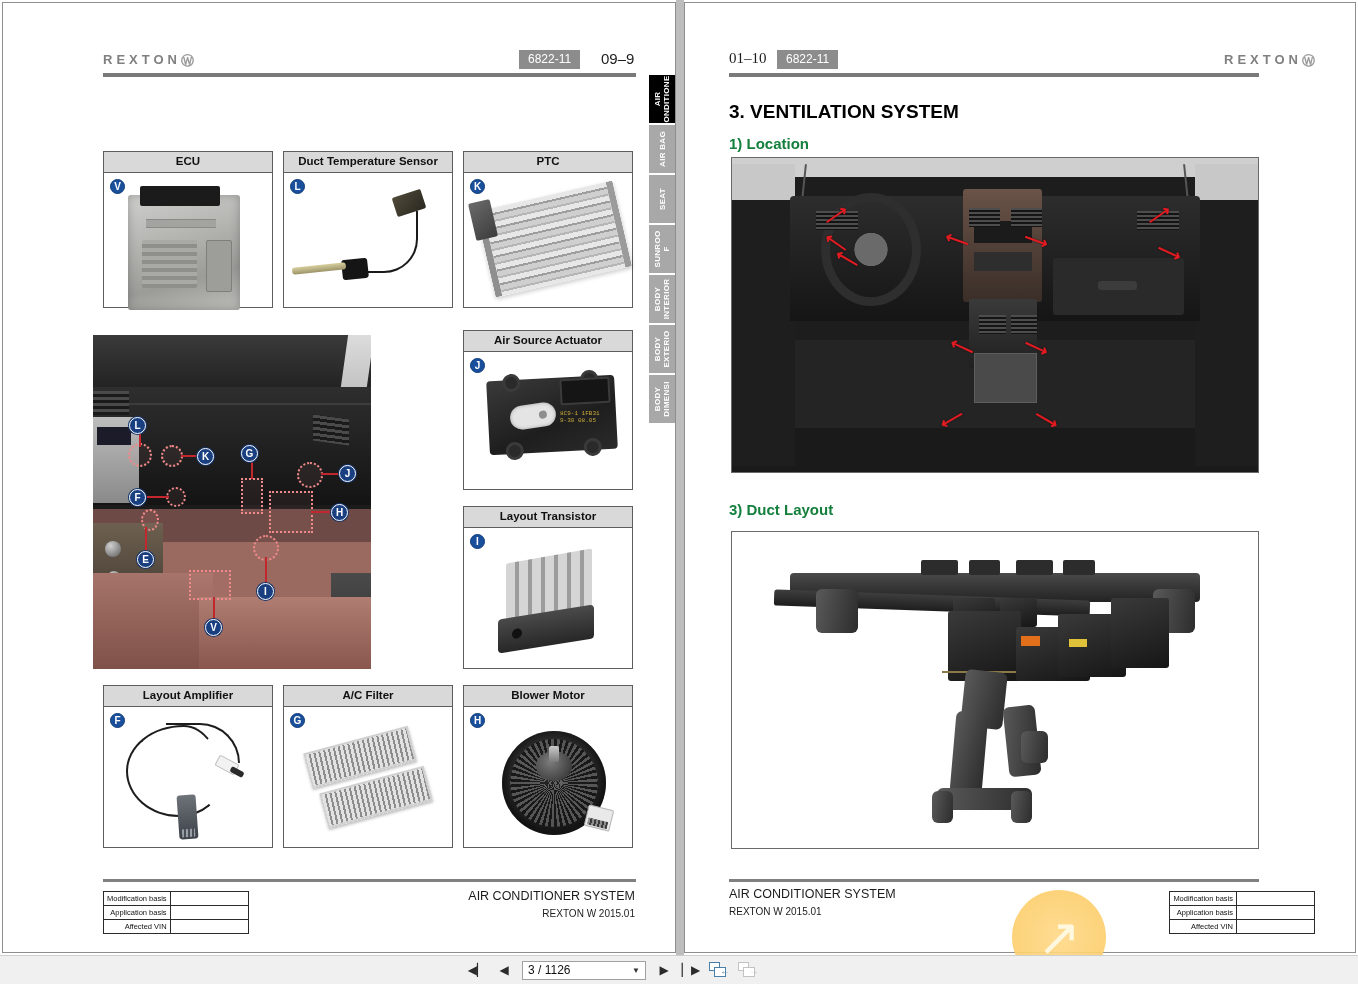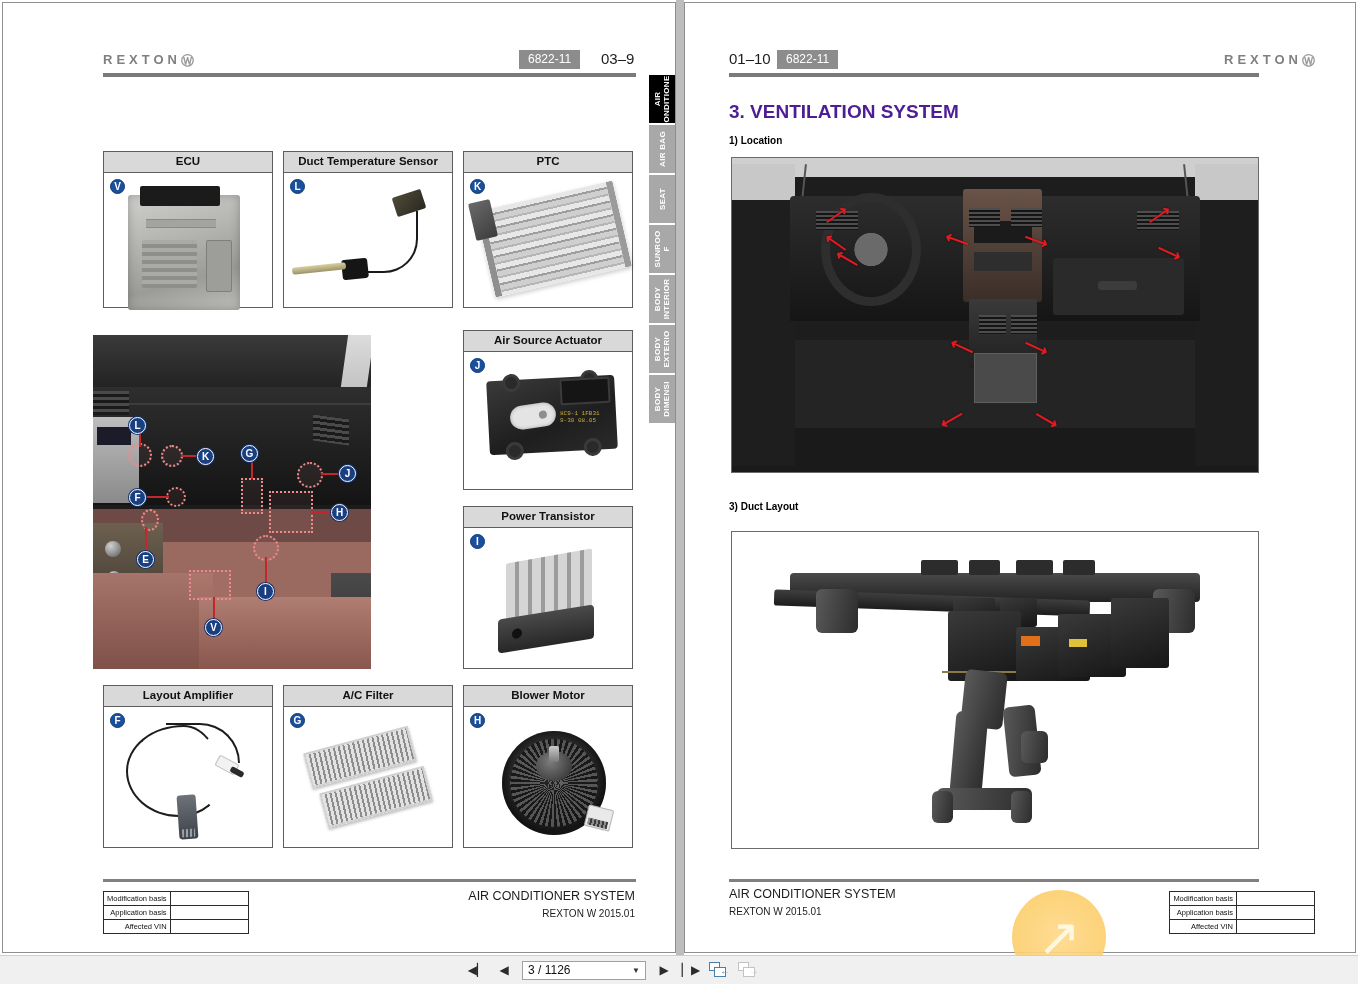--- a/index.html
+++ b/index.html
@@ -354,25 +354,25 @@
   .vin-table td.v { width: 78px; }
   .ftr-sys {
     position:absolute; font-size: 12.5px; color:#1c1c1c; white-space:nowrap;
   }
   .ftr-sub {
     position:absolute; font-size: 10px; color:#1c1c1c; white-space:nowrap;
   }
 
   
   .h1 {
-    position:absolute; font-size: 19px; font-weight: bold; color:#4c1d95;
+    position:absolute; font-size: 19px; font-weight: bold; color:#000000;
     white-space:nowrap;
   }
   .h2 {
-    position:absolute; font-size: 10px; font-weight: bold; color:#000000;
+    position:absolute; font-size: 15px; font-weight: bold; color:#15803d;
     white-space:nowrap;
   }
   .figframe {
     position:absolute; border: 1px solid #6a6a6a; background:#fff;
   }
 
   
   .interior {
     position:absolute; left:0; top:0; right:0; bottom:0;
     background: linear-gradient(180deg,#cfcfcf 0 6%, #1d1d1d 6% 58%, #242424 58% 86%, #1a1a1a 86% 100%);
@@ -496,21 +496,21 @@
 
   <div class="gutter"></div>
 
   <div class="page page-left">
 
     <div>
       <div class="brand" style="left:100px; top:48px;">
         <span>REXTON</span><span class="crest">Ⓦ</span>
       </div>
       <div class="code-chip" style="left:516px; top:47px;">6822-11</div>
-      <div class="page-no" style="left:598px; top:47px;">03–9</div>
+      <div class="page-no" style="left:598px; top:47px;">09–9</div>
       <div class="hdr-rule" style="left:100px; top:70px; width:533px;"></div>
     </div>
 
     <div class="tabs">
       <div class="tab active">
         <span class="txt">AIR<br>CONDITIONER</span>
       </div>
       <div class="tab">
         <span class="txt">AIR BAG</span>
       </div>
@@ -573,21 +573,21 @@
           <div class="asa-ear" style="right:16px; bottom:-6px;"></div>
         </div>
         <div class="photo asa-conn"></div>
         <div class="photo asa-lever"></div>
         <div class="photo asa-lbl" style="white-space:pre;">8C9-1 1FB31
 9-30 08.05</div>
       </div>
     </div>
 
     <div class="card" style="left:460px; top:503px; width:170px; height:163px;">
-      <div class="card-title">Power Transistor</div>
+      <div class="card-title">Layout Transistor</div>
       <div class="card-body">
         <div class="badge">I</div>
         <div class="photo pt-fins"></div>
         <div class="photo pt-base"></div>
       </div>
     </div>
 
     <div class="card" style="left:100px; top:682px; width:170px; height:163px;">
       <div class="card-title">Layout Amplifier</div>
       <div class="card-body">
@@ -694,21 +694,21 @@
       </tbody>
         </table>
       <div class="ftr-sys" style="right:40px; top:886px;">AIR CONDITIONER SYSTEM</div>
       <div class="ftr-sub" style="right:40px; top:905px;">REXTON W 2015.01</div>
     </div>
   </div>
 
   <div class="page page-right">
 
     <div>
-      <div class="page-no" style="left:44px; top:47px;">01–10</div>
+      <div class="page-no" style="left:44px; top:47px;font-family:Liberation Serif, serif;">01–10</div>
       <div class="code-chip" style="left:92px; top:47px;">6822-11</div>
       <div class="brand" style="right:40px; top:48px;">
         <span>REXTON</span><span class="crest">Ⓦ</span>
       </div>
       <div class="hdr-rule" style="left:44px; top:70px; width:530px;"></div>
     </div>
 
     <div class="h1" style="left:44px; top:98px;">3. VENTILATION SYSTEM</div>
     <div class="h2" style="left:44px; top:132px;">1) Location</div>
 

